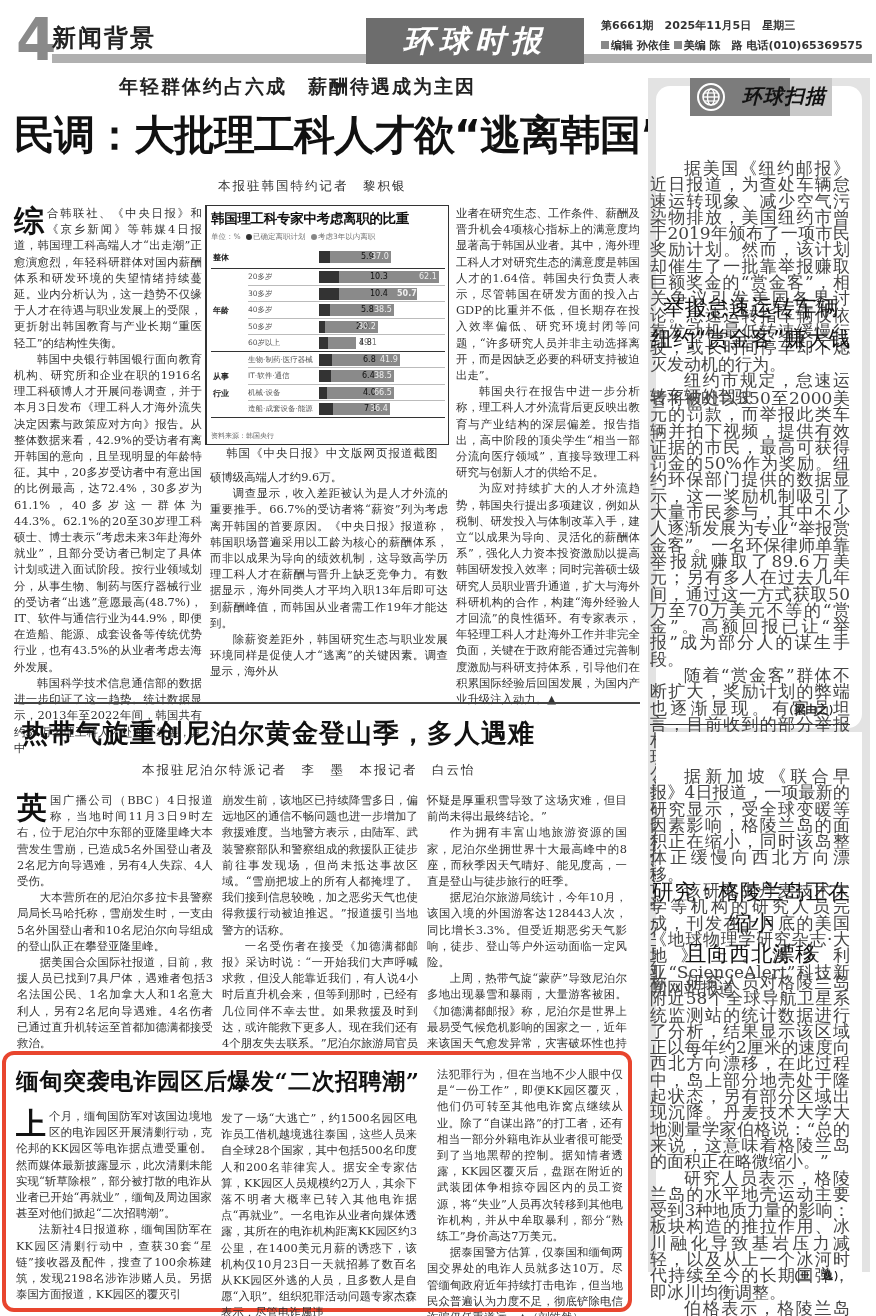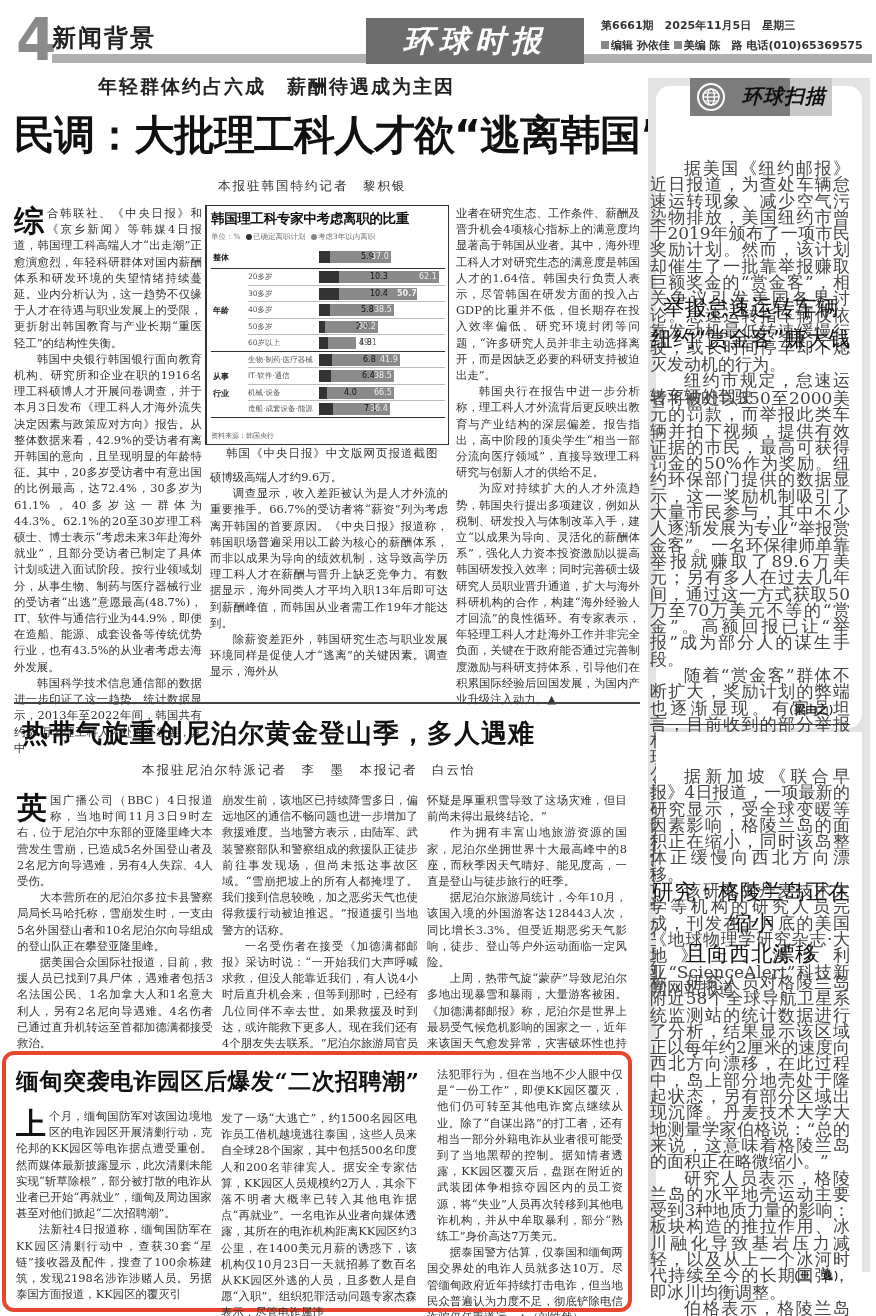--- a/index.html
+++ b/index.html
@@ -10,21 +10,21 @@
   .masthead { position: absolute; left: 0; top: 0; width: 876px; height: 66px; }
   .page-no { position: absolute; left: 16px; top: 14px; font-family: "DejaVu Sans", sans-serif; font-weight: bold; font-size: 58px; line-height: 52px; color: #8a8a8a; }
   .section-title { position: absolute; left: 52px; top: 22px; font-family: "DejaVu Serif", serif; font-weight: bold; font-size: 24px; color: #222; letter-spacing: 2px; }
   .mast-rule { position: absolute; left: 52px; top: 54px; width: 820px; height: 9px; background: #b0b0b0; }
   .logo { position: absolute; left: 366px; top: 18px; width: 218px; height: 46px; background: #6d6d6d; color: #fff; font-family: "DejaVu Serif", serif; font-weight: bold; font-style: italic; font-size: 30px; line-height: 46px; text-align: center; letter-spacing: 6px; }
   .issue-line { position: absolute; left: 601px; top: 18px; font-family: "DejaVu Sans", sans-serif; font-size: 11px; font-weight: bold; color: #333; }
   .editor-line { position: absolute; left: 601px; top: 38px; font-family: "DejaVu Sans", sans-serif; font-size: 11px; font-weight: bold; color: #333; white-space: nowrap; }
   .editor-line .sq { display: inline-block; width: 8px; height: 8px; background: #888; margin-right: 2px; vertical-align: 0; }
 
   
-  .kicker { position: absolute; left: 98px; top: 74px; font-weight: bold; font-size: 19px; color: #222; letter-spacing: 2px; word-spacing: 18px; }
+  .kicker { position: absolute; left: 119px; top: 74px; font-weight: bold; font-size: 19px; color: #222; letter-spacing: 2px; word-spacing: 18px; }
   .headline1 { position: absolute; left: 14px; top: 108px; font-family: "DejaVu Sans", sans-serif; font-weight: bold; font-size: 41px; letter-spacing: -1px; color: #111; white-space: nowrap; }
   .byline1 { position: absolute; left: 218px; top: 178px; font-size: 12.5px; letter-spacing: 2px; color: #333; }
 
   .col { position: absolute; font-size: 11.4px; line-height: 16.2px; text-align: justify; color: #333; }
   .col p { text-indent: 2em; }
   .col p.noind { text-indent: 0; }
   .dropcap { float: left; font-family: "DejaVu Sans", sans-serif; font-weight: bold; font-size: 30px; line-height: 30px; margin: 1px 3px 0 0; color: #111; }
 
   
   .chart-box { position: absolute; left: 206px; top: 205px; width: 243px; height: 240px; border: 1px solid #333; background: #fff; padding: 4px 4px; font-family: "DejaVu Sans", sans-serif; }
@@ -179,21 +179,21 @@
         <span class="bar-fg" style="width: 12px;"></span>
         <span class="v1" style="left: 123px;">6.4</span>
         <span class="v2" style="left: 163px;">38.5</span>
         <span class="sep"></span>
       </div>
       <div class="crow">
         <span class="grp" style="top: 3px;">行业</span>
         <span class="lbl">机械·设备</span>
         <span class="bar-bg" style="width: 75px;"></span>
         <span class="bar-fg" style="width: 8px;"></span>
-        <span class="v1" style="left: 105px;">4.0</span>
+        <span class="v1" style="left: 124px;">4.0</span>
         <span class="v2" style="left: 163px;">66.5</span>
         <span class="sep"></span>
       </div>
       <div class="crow">
         <span class="grp" style="top: 3px;"></span>
         <span class="lbl">造船·成套设备·能源</span>
         <span class="bar-bg" style="width: 71px;"></span>
         <span class="bar-fg" style="width: 14px;"></span>
         <span class="v1" style="left: 125px;">7.1</span>
         <span class="v2" style="left: 159px;">36.4</span>

